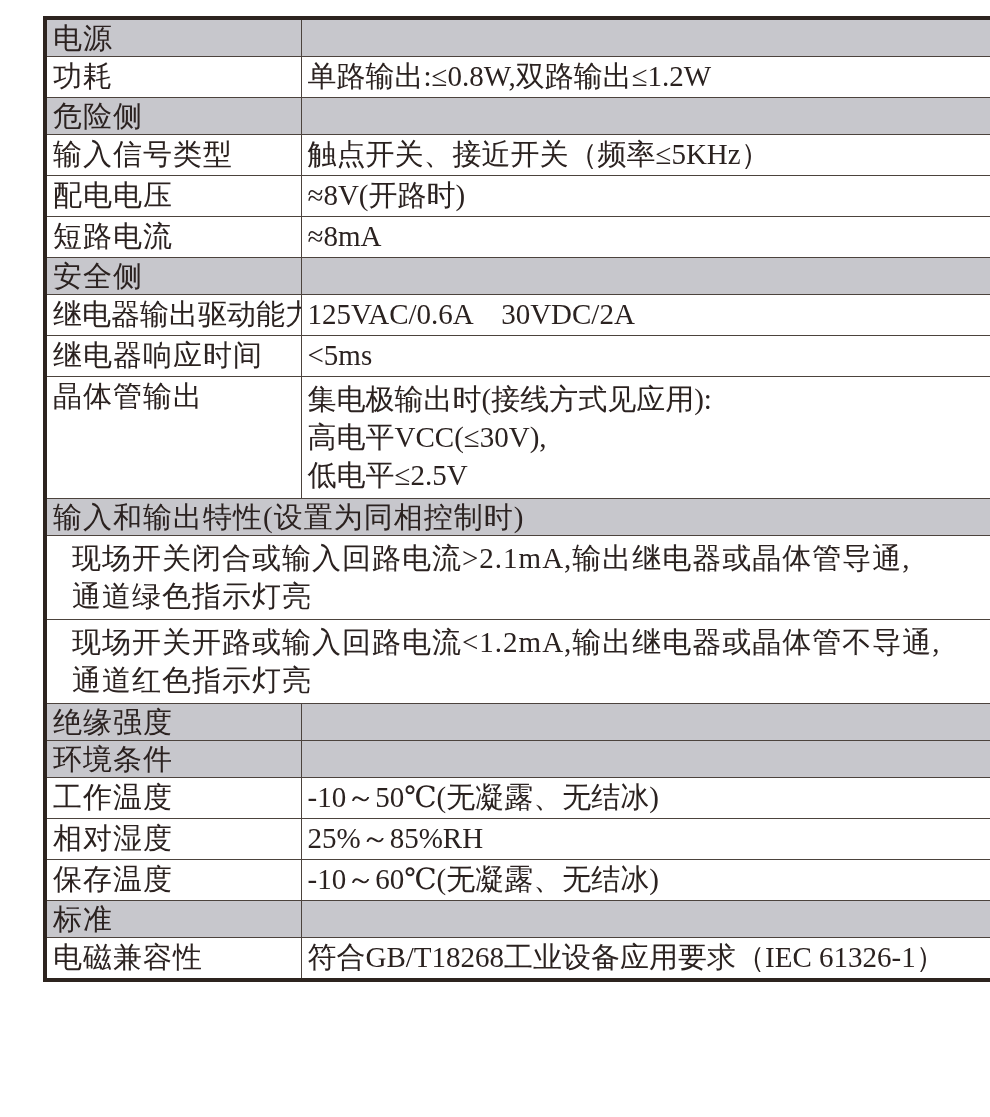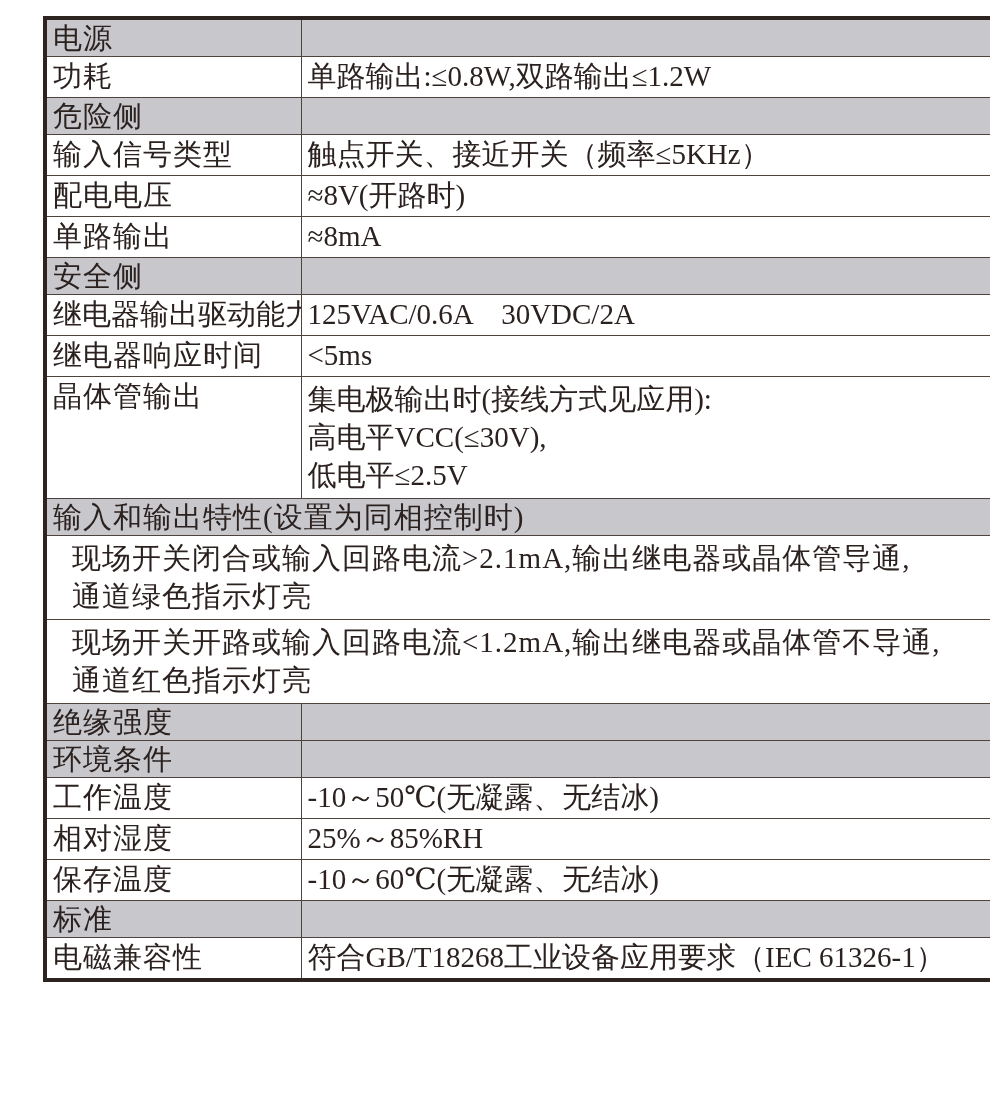--- a/index.html
+++ b/index.html
@@ -75,21 +75,21 @@
       <td class="key">输入信号类型</td>
       <td>触点开关、接近开关（频率≤5KHz）</td>
     </tr>
 
     <tr>
       <td class="key">配电电压</td>
       <td>≈8V(开路时)</td>
     </tr>
 
     <tr>
-      <td class="key">单路输出</td>
+      <td class="key">短路电流</td>
       <td>≈8mA</td>
     </tr>
 
     <tr class="section">
       <td class="key">安全侧</td>
       <td></td>
     </tr>
 
 
     <tr>

